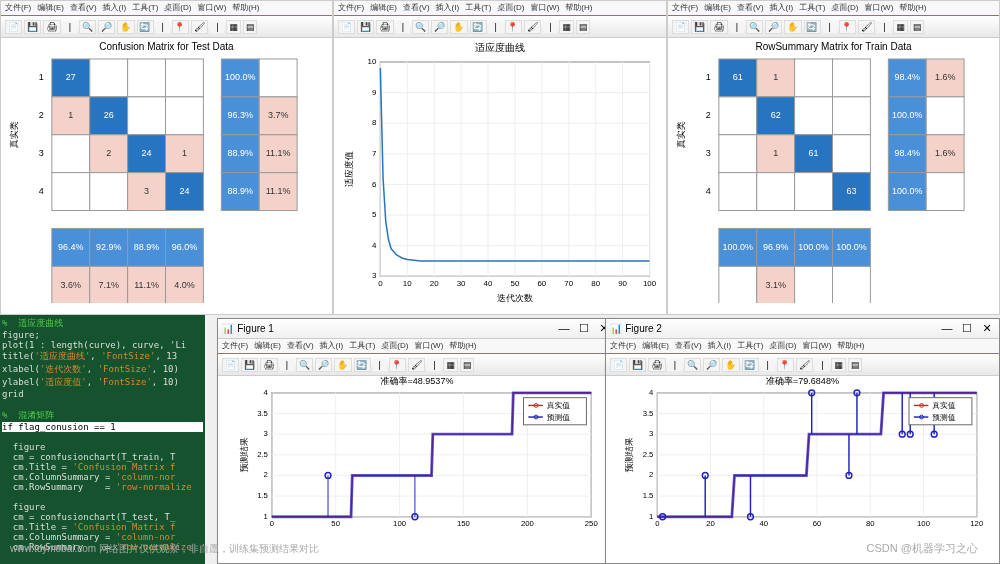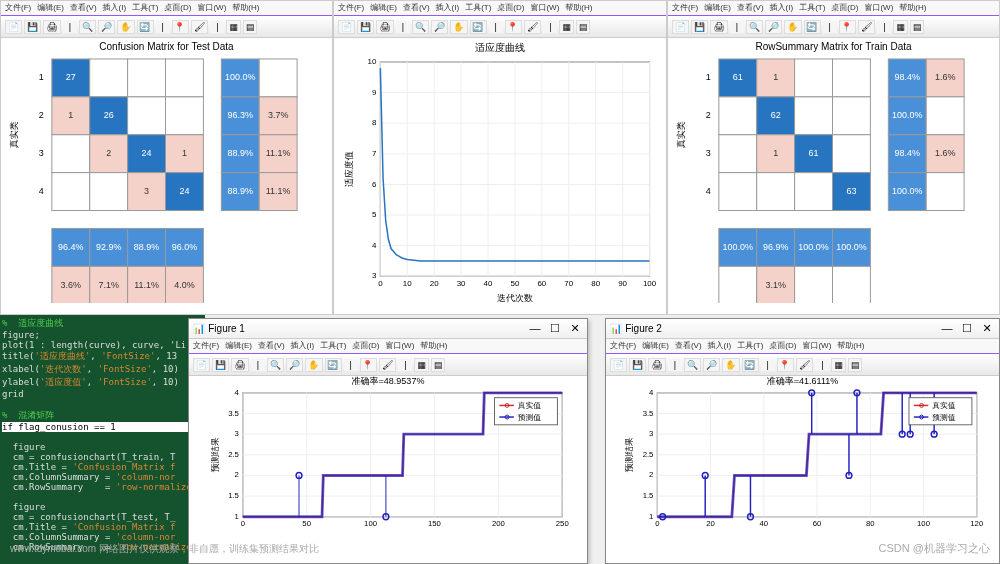--- a/index.html
+++ b/index.html
@@ -13,21 +13,21 @@
 .chart-title { text-align: center; font-size: 10px; margin-bottom: 2px; }
 .chart-subtitle { text-align: center; font-size: 9px; }
 svg text { font-family: sans-serif; }
 .bottom-left { position: absolute; top: 315px; left: 0; width: 205px; bottom: 0; background: #14532d; color: #ddd; font-family: Consolas, monospace; font-size: 9px; padding: 2px; overflow: hidden; white-space: pre; }
 .bottom-left .green { color: #4ec94e; }
 .bottom-left .orange { color: #d98634; }
 .fig-window { position: absolute; background: #fff; border: 1px solid #888; box-shadow: 2px 2px 4px rgba(0,0,0,.2); }
 .fig-titlebar { height: 20px; background: linear-gradient(#fff,#f0f0f0); border-bottom: 1px solid #ccc; display: flex; align-items: center; justify-content: space-between; padding: 0 4px; font-size: 10px; }
 .fig-ctrls { display: flex; gap: 4px; }
 .fig-ctrls span { width: 16px; text-align: center; cursor: pointer; font-size: 11px; }
-.watermark-r { position: absolute; bottom: 8px; right: 10px; color: #aaa; font-size: 11px; }
+.watermark-r { position: absolute; bottom: 8px; right: 22px; color: #aaa; font-size: 11px; }
 .watermark-l { position: absolute; bottom: 8px; left: 10px; color: #aaa; font-size: 10px; }
 .cm-cell { stroke: #999; stroke-width: 1; }
 .cm-text { font-size: 9px; text-anchor: middle; dominant-baseline: middle; }
 </style>
 </head>
 <body>
 
 <div class="top-row">
 
   <div class="panel" style="flex:0 0 333px">
@@ -315,21 +315,21 @@
 <span>  cm.Title = <span class="orange">'Confusion Matrix f</span></span>
 <span>  cm.ColumnSummary = <span class="orange">'column-nor</span></span>
 <span>  cm.RowSummary    = <span class="orange">'row-normalize</span></span>
 
 <span>  figure</span>
 <span>  cm = confusionchart(T_test, T_</span>
 <span>  cm.Title = <span class="orange">'Confusion Matrix f</span></span>
 <span>  cm.ColumnSummary = <span class="orange">'column-nor</span></span>
 <span>  cm.RowSummary    = <span class="orange">'row-normalize</span></span></div>
 
-<div class="fig-window" style="top:318px;left:188px;width:400px;height:246px">
+<div class="fig-window" style="top:318px;left:217px;width:400px;height:246px">
   <div class="fig-titlebar">
     <span>📊 <span>Figure 1</span></span>
     <div class="fig-ctrls">
       <span>—</span>
       <span>☐</span>
       <span>✕</span>
     </div>
   </div>
   <div class="menubar">
       <span>文件(F)</span>
@@ -434,21 +434,21 @@
       <span>✋</span>
       <span>🔄</span>
       <span style="border: none;">|</span>
       <span>📍</span>
       <span>🖌</span>
       <span style="border: none;">|</span>
       <span>▦</span>
       <span>▤</span>
     </div>
   <div class="chart-area" style="top:56px">
-    <div class="chart-subtitle">准确率=41.6111%</div>
+    <div class="chart-subtitle">准确率=79.6848%</div>
     <svg id="fig2-svg" width="100%" height="82%" viewBox="0 0 380 155">
         <rect x="40" y="5" width="330" height="128" fill="#fff" stroke="#333"></rect>
         <line x1="40" y1="133" x2="370" y2="133" stroke="#eee"></line>
         <text x="36" y="133" text-anchor="end" font-size="8" dominant-baseline="middle">1</text>
         <line x1="40" y1="111.66666666666667" x2="370" y2="111.66666666666667" stroke="#eee"></line>
         <text x="36" y="111.66666666666667" text-anchor="end" font-size="8" dominant-baseline="middle">1.5</text>
         <line x1="40" y1="90.33333333333334" x2="370" y2="90.33333333333334" stroke="#eee"></line>
         <text x="36" y="90.33333333333334" text-anchor="end" font-size="8" dominant-baseline="middle">2</text>
         <line x1="40" y1="69" x2="370" y2="69" stroke="#eee"></line>
         <text x="36" y="69" text-anchor="end" font-size="8" dominant-baseline="middle">2.5</text>

